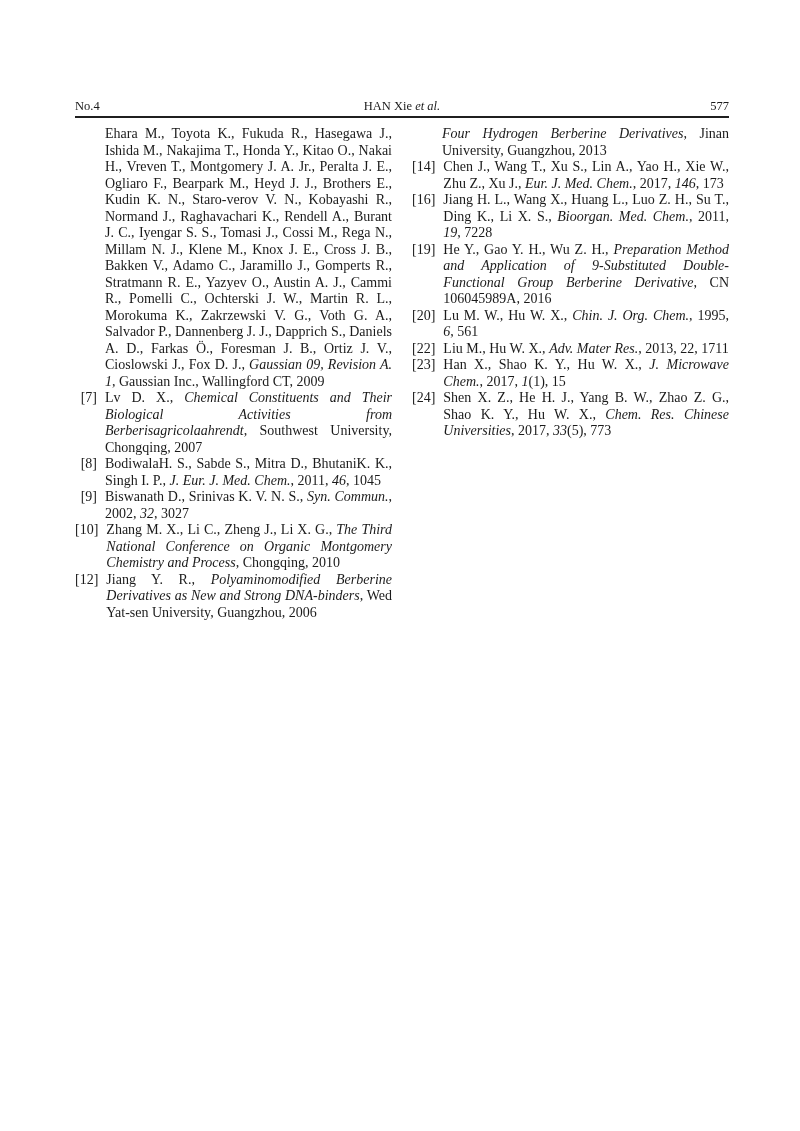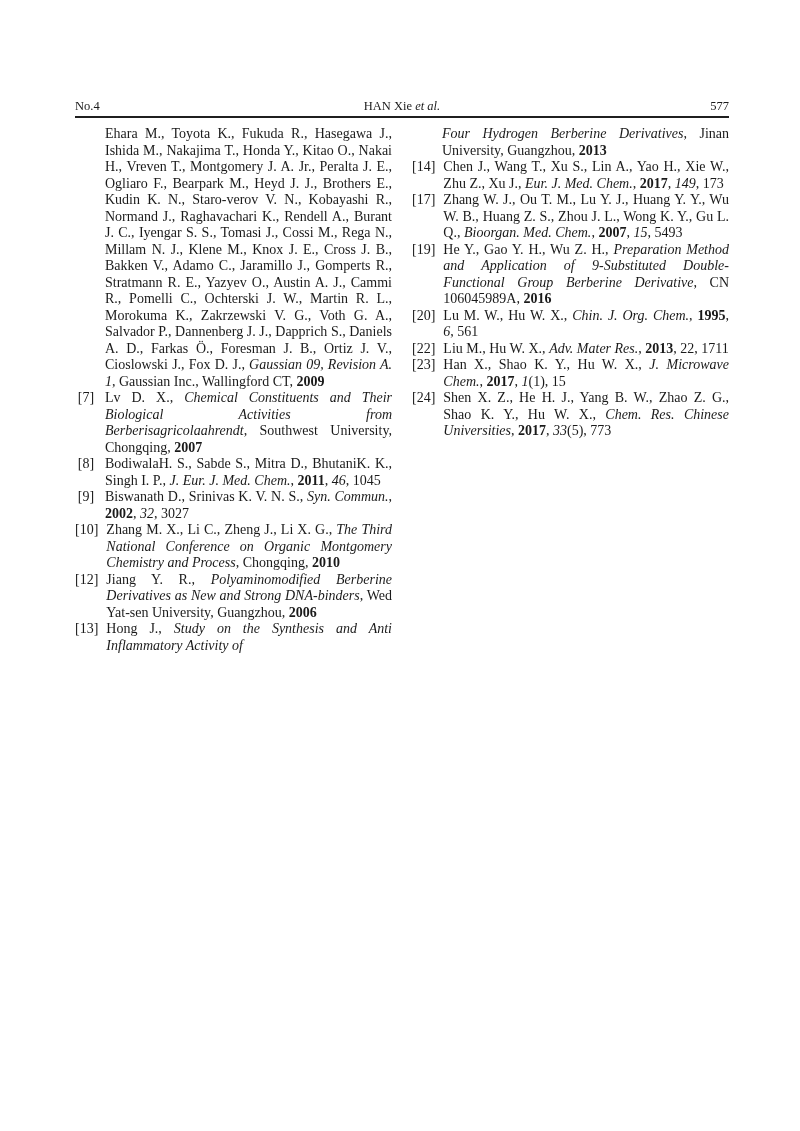--- a/index.html
+++ b/index.html
@@ -40,30 +40,30 @@
     gap: 20px;
   }
   .col {
     width: 317px;
     font-size: 14px;
     line-height: 16.5px;
   }
   .ref { display: flex; }
   .ref-num {
     flex: 0 0 22px;
-    text-align: center;
+    text-align: right;
     margin-right: 8px;
     white-space: nowrap;
   }
   .ref-text {
     flex: 1;
     text-align: justify;
   }
   .ref-text i { font-style: italic; }
-  .ref-text b { font-weight: bold; }
+  .ref-text b { font-weight: normal; }
 </style>
 </head>
 <body>
 
 <div class="page">
 
   <div class="page-header">
     <span class="header-issue">No.4</span>
     <span class="header-title">
       <span>HAN Xie</span>
@@ -93,37 +93,33 @@
           <span class="ref-text"><span>Biswanath D., Srinivas K. V. N. S., </span><i>Syn. Commun.</i><span>, </span><b>2002</b><span>, </span><i>32</i><span>, 3027</span></span>
         </div>
         <div class="ref">
           <span class="ref-num">[10]</span>
           <span class="ref-text"><span>Zhang M. X., Li C., Zheng J., Li X. G., </span><i>The Third National Conference on Organic Montgomery Chemistry and Process</i><span>, Chongqing, </span><b>2010</b></span>
         </div>
         <div class="ref">
           <span class="ref-num">[12]</span>
           <span class="ref-text"><span>Jiang Y. R., </span><i>Polyaminomodified Berberine Derivatives as New and Strong DNA-binders</i><span>, Wed Yat-sen University, Guangzhou, </span><b>2006</b></span>
         </div>
-        <div class="ref">
-          <span class="ref-num">[13]</span>
-          <span class="ref-text"><span>Hong J., </span><i>Study on the Synthesis and Anti Inflammatory Activity of</i></span>
-        </div>
       </div>
     <div class="col" id="col-right">
         <div class="ref">
           <span class="ref-num"></span>
           <span class="ref-text"><i>Four Hydrogen Berberine Derivatives</i><span>, Jinan University, Guangzhou, </span><b>2013</b></span>
         </div>
         <div class="ref">
           <span class="ref-num">[14]</span>
-          <span class="ref-text"><span>Chen J., Wang T., Xu S., Lin A., Yao H., Xie W., Zhu Z., Xu J., </span><i>Eur. J. Med. Chem.</i><span>, </span><b>2017</b><span>, </span><i>149</i><span>, 173</span></span>
+          <span class="ref-text"><span>Chen J., Wang T., Xu S., Lin A., Yao H., Xie W., Zhu Z., Xu J., </span><i>Eur. J. Med. Chem.</i><span>, </span><b>2017</b><span>, </span><i>146</i><span>, 173</span></span>
         </div>
         <div class="ref">
-          <span class="ref-num">[17]</span>
-          <span class="ref-text"><span>Zhang W. J., Ou T. M., Lu Y. J., Huang Y. Y., Wu W. B., Huang Z. S., Zhou J. L., Wong K. Y., Gu L. Q., </span><i>Bioorgan. Med. Chem.</i><span>, </span><b>2007</b><span>, </span><i>15</i><span>, 5493</span></span>
+          <span class="ref-num">[16]</span>
+          <span class="ref-text"><span>Jiang H. L., Wang X., Huang L., Luo Z. H., Su T., Ding K., Li X. S., </span><i>Bioorgan. Med. Chem.</i><span>, </span><b>2011</b><span>, </span><i>19</i><span>, 7228</span></span>
         </div>
         <div class="ref">
           <span class="ref-num">[19]</span>
           <span class="ref-text"><span>He Y., Gao Y. H., Wu Z. H., </span><i>Preparation Method and Application of 9-Substituted Double-Functional Group Berberine Derivative</i><span>, CN 106045989A, </span><b>2016</b></span>
         </div>
         <div class="ref">
           <span class="ref-num">[20]</span>
           <span class="ref-text"><span>Lu M. W., Hu W. X., </span><i>Chin. J. Org. Chem.</i><span>, </span><b>1995</b><span>, </span><i>6</i><span>, 561</span></span>
         </div>
         <div class="ref">

